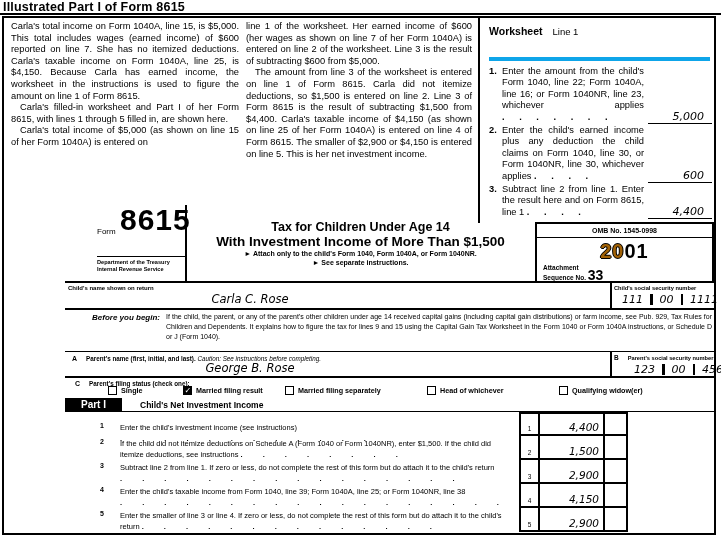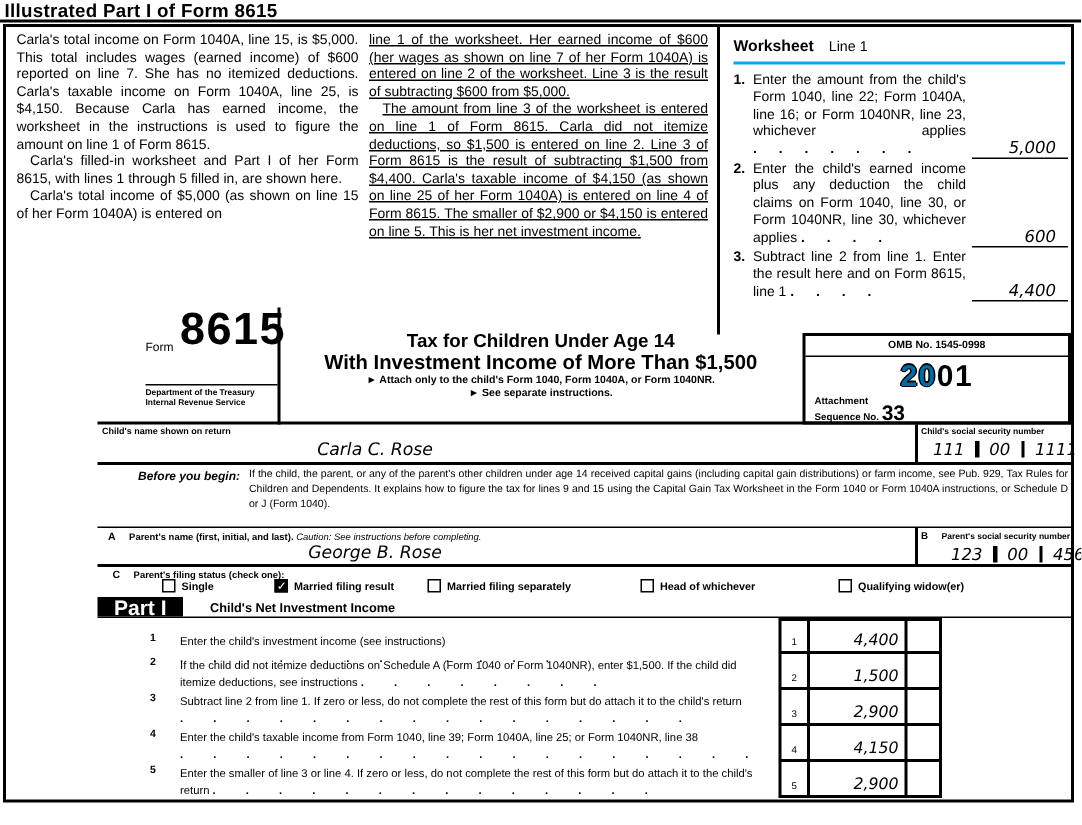--- a/index.html
+++ b/index.html
@@ -8,45 +8,45 @@
   .page { position:relative; width:721px; height:550px; overflow:hidden; background:#fff; }
   .abs { position:absolute; }
 
   .doc-title { left:3px; top:0; font-size:12.5px; font-weight:bold; letter-spacing:.2px; }
   .title-rule { left:0; top:13px; width:721px; height:2px; background:#000; }
   .outer-box { left:2px; top:16px; width:714px; height:519px; border:2px solid #000; }
 
   .col { font-size:9.3px; line-height:11.6px; text-align:justify; }
   .col p + p { text-indent:9px; }
   .col1 { left:11px; top:21px; width:228px; }
-  .col2 { left:246px; top:21px; width:226px;text-decoration:underline; }
+  .col2 { left:246px; top:21px; width:226px; }
 
   .ws-divider { left:478px; top:16px; width:2px; height:207px; background:#000; }
   .worksheet { left:489px; top:21px; width:221px; }
-  .ws-head { padding-bottom:2px; border-bottom:2px solid #0ea5e9; margin-bottom:5px; }
+  .ws-head { padding-bottom:18px; border-bottom:4px solid #0ea5e9; margin-bottom:5px; }
   .ws-title { font-weight:bold; font-size:10.5px; }
   .ws-sub { font-size:9.5px; margin-left:10px; }
   .ws-item { position:relative; font-size:9.3px; line-height:11.4px; text-align:justify; padding-left:13px; padding-right:66px; margin-bottom:2px; }
   .ws-num { position:absolute; left:0; font-weight:bold; }
   .dots { font-weight:bold; letter-spacing:6px; white-space:nowrap; }
   .ws-amt { position:absolute; right:-2px; bottom:-1px; width:64px; text-align:right; font-style:italic; font-size:11px; border-bottom:1.5px solid #000; padding:0 8px 1px 0; }
 
   
   .form-word { left:97px; top:227px; font-size:8px; }
   .form-num { left:120px; top:203px; font-size:30px; font-weight:bold; letter-spacing:1px; }
   .dept { left:97px; top:256px; width:88px; border-top:1px solid #000; padding-top:2px; font-size:5.6px; font-weight:bold; line-height:6.5px; }
   .hdr-vline { left:185px; top:205px; width:2px; height:78px; background:#000; }
   .form-title { left:187px; top:221px; width:347px; text-align:center; }
   .ft1 { font-size:12.5px; font-weight:bold; line-height:13px; }
   .ft2 { font-size:13.5px; font-weight:bold; line-height:15px; }
   .ftn { font-size:7px; font-weight:bold; line-height:9px; }
   .omb-box { left:535px; top:222px; width:179px; height:61px; border:2px solid #000; }
   .omb-row1 { height:14px; border-bottom:1px solid #000; font-size:7px; font-weight:bold; text-align:center; line-height:13px; }
   .omb-row2 { height:26px; text-align:center; font-size:20px; font-weight:bold; line-height:26px; letter-spacing:1px; }
-  .y20 { color:#0369a1; text-shadow:-1px 0 #000,1px 0 #000,0 -1px #000,0 1px #000; }
+  .y20 { color:#a16207; text-shadow:-1px 0 #000,1px 0 #000,0 -1px #000,0 1px #000; }
   .omb-row3 { font-size:6.5px; font-weight:bold; line-height:7.5px; padding-left:6px; }
   .seq-no { font-size:14px; }
   .hline { background:#000; }
 
   .tiny-label { font-size:6px; font-weight:bold; }
   .hand { font-style:italic; font-family:"DejaVu Sans",sans-serif; }
   .name-val { font-size:11.5px; text-align:center; width:200px; }
   .cell-vline { width:2px; background:#000; }
   .ssn { display:flex; align-items:center; gap:7px; font-size:11px; }
   .ssn-bar { width:2.5px; height:11px; background:#000; }
@@ -58,21 +58,21 @@
   .caution { font-style:italic; font-weight:normal; }
   .rowC-caption { left:75px; top:380px; font-size:6.3px; font-weight:bold; }
   .letter { margin-right:9px; font-size:7px; }
 
   .fs-item { position:absolute; top:386px; display:flex; align-items:flex-start; gap:4px; }
   .cb { width:9px; height:9px; border:1.5px solid #000; background:#fff; position:relative; }
   .cb.checked { background:#000; }
   .cb.checked::after { content:"\2713"; color:#fff; font-size:8px; position:absolute; left:0.5px; top:-1px; }
   .fs-label { font-size:7.2px; font-weight:bold; }
 
-  .part-bar-box { left:65px; top:398px; width:57px; height:13px; background:#000; color:#fff; font-size:14px; font-weight:bold; display:flex; align-items:center; justify-content:center; }
+  .part-bar-box { left:65px; top:398px; width:57px; height:13px; background:#000; color:#fff; font-size:10px; font-weight:bold; display:flex; align-items:center; justify-content:center; }
   .part-title { left:140px; top:400px; font-size:8.5px; font-weight:bold; }
   .part-rule { left:65px; top:411px; width:649px; height:1px; background:#000; }
 
   .f-line-num { font-size:7px; font-weight:bold; }
   .f-line-text { width:396px; font-size:7.5px; line-height:11px; }
   .fdots { font-weight:bold; letter-spacing:9px; white-space:nowrap; }
 
   .t-row { left:519px; width:109px; height:24px; display:flex; border-bottom:2px solid #000; }
   .t-row.first { border-top:2px solid #000; }
   .t-num { width:21px; border-left:2px solid #000; border-right:2px solid #000; font-size:6.5px; display:flex; align-items:flex-end; justify-content:center; padding-bottom:2px; }

